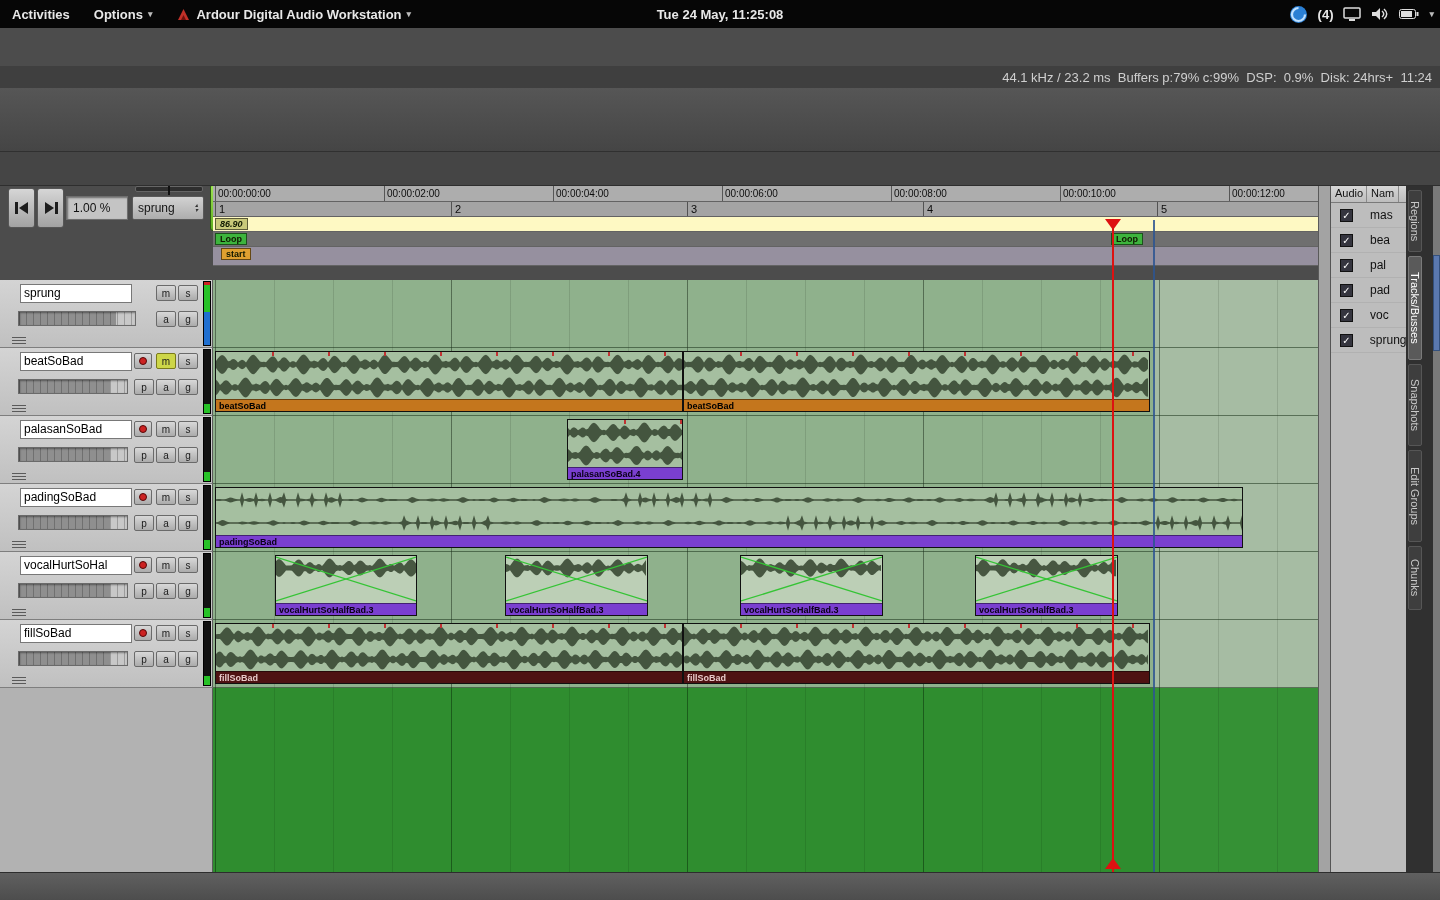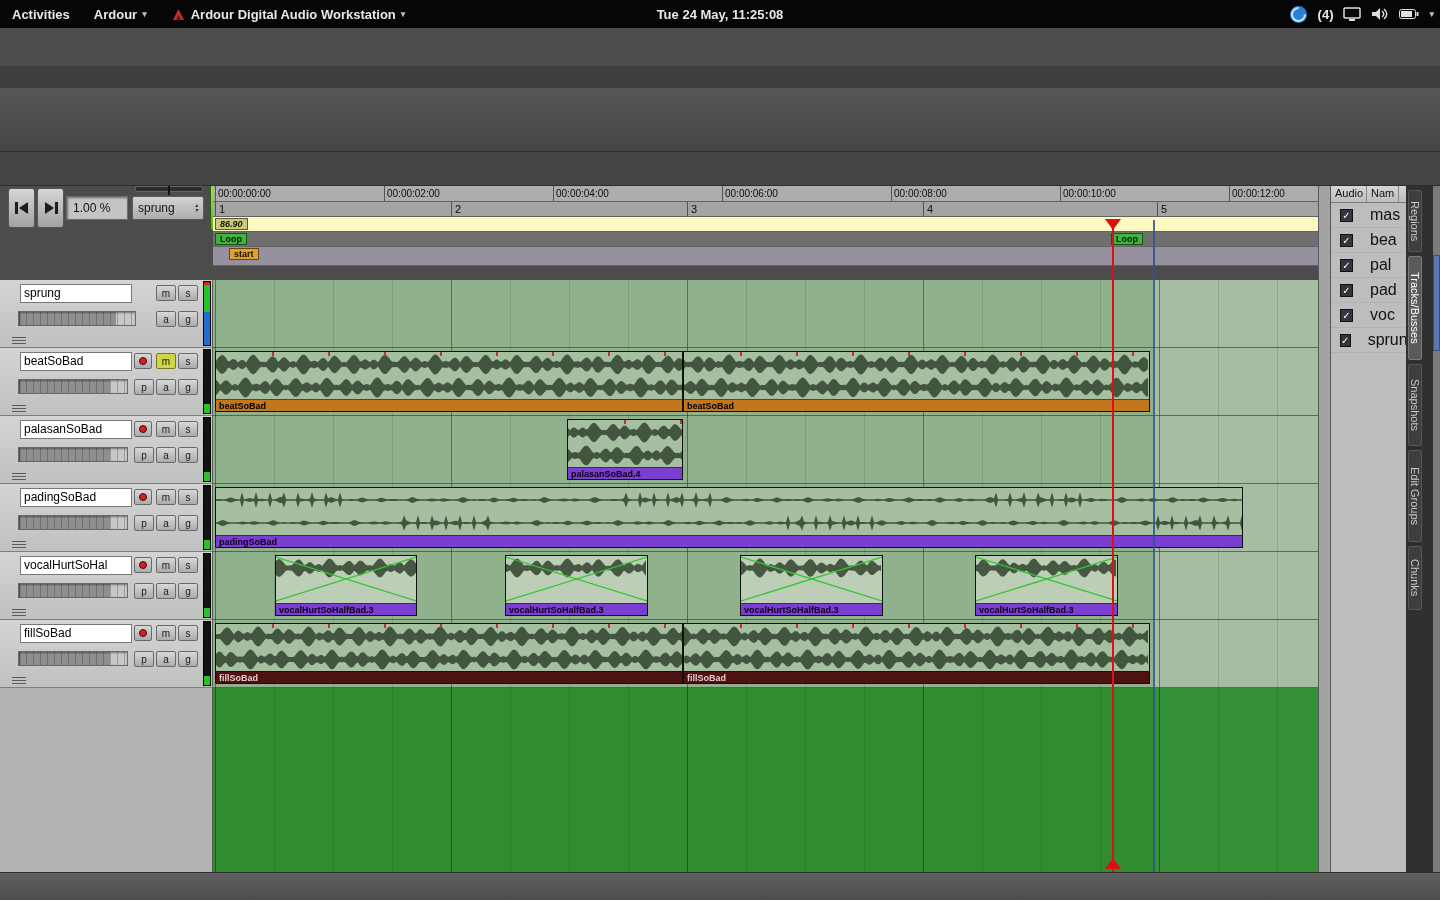--- a/index.html
+++ b/index.html
@@ -109,21 +109,21 @@
   #canvas-gutter{position:absolute;left:1318px;top:186px;width:12px;height:686px;background:#a3a3a3;border-left:1px solid #5a5a5a}
   #headers-void{position:absolute;left:0;top:688px;width:213px;height:184px;background:#b2b2b2;border-right:1px solid #5a5a5a}
 
   
   #rightpanel{position:absolute;left:1330px;top:186px;width:76px;height:686px;background:#bdbdbd;border-left:1px solid #555}
   #panel-cols{display:flex;height:17px;border-bottom:1px solid #7a7a7a;font-size:11px;color:#111;background:linear-gradient(#d6d6d6,#bdbdbd)}
   #panel-cols .pcol{padding:1px 4px;border-right:1px solid #8a8a8a;white-space:nowrap;overflow:hidden}
   #panel-cols .pcol:first-child{width:36px}
   .prow{display:flex;align-items:center;height:25px;padding-left:9px;gap:17px;border-bottom:1px solid rgba(0,0,0,.06)}
   .cb{width:13px;height:13px;background:#35353f;border:1px solid #111;color:#fff;font-size:10px;line-height:12px;text-align:center}
-  .plabel{font-size:16px;color:#111;white-space:nowrap;overflow:hidden}
+  .plabel{font-size:12px;color:#111;white-space:nowrap;overflow:hidden}
   #tabstrip{position:absolute;left:1406px;top:186px;width:27px;height:686px;background:#303030}
   .vtab{margin:4px 2px 0 2px;background:#3e3e3e;border:1px solid #565656;border-radius:2px;color:#c9c9c9;font-size:11px;writing-mode:vertical-rl;display:flex;align-items:center;justify-content:center;white-space:nowrap}
   .vtab.sel{background:#5a5a5a;color:#fff;border-color:#7a7a7a}
   #panel-scroll{position:absolute;left:1433px;top:186px;width:7px;height:686px;background:#7a7a7a}
   #panel-scroll-thumb{position:absolute;left:0;top:69px;width:7px;height:96px;background:#5b79b0;border:1px solid #34517e}
 
   
   #bottombar{position:absolute;left:0;top:872px;width:1440px;height:28px;background:linear-gradient(#606060,#4d4d4d);border-top:1px solid #2d2d2d}
 
   svg{display:block}
@@ -131,21 +131,21 @@
 </head>
 <body>
 
 <div id="screen">
 
   <div id="gnomebar">
     <div class="gitem">
         <span>Activities</span>
       </div>
     <div class="gitem">
-        <span>Ardour</span>
+        <span>Options</span>
         <span class="chev">▾</span>
       </div>
     <div class="gitem">
       <span>
           <svg width="15" height="15">
             <path d="M2,13 L7.5,2 L13,13 Z" fill="#c03028"></path>
             <path d="M5,13 L7.5,8 L10,13 Z" fill="#6e0f0c"></path>
           </svg>
         </span>
       <span>Ardour Digital Audio Workstation</span>
@@ -179,20 +179,21 @@
             <rect x="2" y="4" width="11" height="6" fill="#ddd"></rect>
             <rect x="17.5" y="5" width="2" height="4" fill="#ddd"></rect>
           </svg>
         </span>
       <span class="chev">▾</span>
     </div>
   </div>
 
 
   <div id="menubar">
+    <div id="engine-status">44.1 kHz / 23.2 ms  Buffers p:79% c:99%  DSP:  0.9%  Disk: 24hrs+  11:24</div>
   </div>
 
   <div id="transportbar">
     <div class="ctl small" style="left:8px">
         <svg width="16" height="14">
           <rect x="1" y="1" width="3" height="12" fill="#1d1d1d"></rect>
           <path d="M14,1 L5,7 L14,13 Z" fill="#1d1d1d"></path>
         </svg>
       </div>
     <div class="ctl small" style="left:37px">
@@ -394,21 +395,21 @@
           <span class="bar-label" style="left: 948px;">5</span>
         </div>
         <div class="r-row" style="height: 15px; background: #fef9c3; font-style: italic;">
           <div class="flag meterf" style="left: 2px;">86.90</div>
         </div>
         <div class="r-row" style="height: 15px; background: rgb(111, 111, 111);">
           <div class="flag loopf" style="left: 2px;">Loop</div>
           <div class="flag loopf" style="left: 898px;">Loop</div>
         </div>
         <div class="r-row" style="height: 19px; background: rgb(150, 144, 159);">
-          <div class="flag startf" style="left: 16px;">start</div>
+          <div class="flag startf" style="left: 8px;">start</div>
         </div>
       </div>
     <div id="trackrows">
         <div class="trackrow"></div>
         <div class="trackrow">
           <div class="region stereo" style="left: 2px; width: 468px;">
             <div class="rbody">
               <svg width="466" height="21" style="position: absolute; left: 0px; top: 2px;">
                 <path d="M0,6.9 L2,4.3 L4,2.1 L6,1.1 L8,1.8 L10,4.1 L12,7.2 L14,7.1 L16,5.2 L18,5.0 L20,6.3 L22,8.5 L24,6.7 L26,5.7 L28,6.4 L30,8.6 L32,5.6 L34,2.7 L36,1.0 L38,0.8 L40,2.4 L42,4.9 L44,7.6 L46,7.9 L48,7.7 L50,8.2 L52,6.0 L54,3.7 L56,2.4 L58,2.6 L60,4.6 L62,7.7 L64,6.4 L66,4.0 L68,3.3 L70,4.1 L72,6.2 L74,8.4 L76,7.3 L78,7.2 L80,8.5 L82,5.8 L84,3.0 L86,1.0 L88,0.5 L90,1.7 L92,4.3 L94,7.3 L96,7.6 L98,6.6 L100,7.3 L102,8.0 L104,5.8 L106,4.2 L108,4.0 L110,5.4 L112,8.2 L114,5.8 L116,3.1 L118,1.8 L120,2.3 L122,4.1 L124,6.6 L126,8.5 L128,7.7 L130,8.5 L132,6.6 L134,3.9 L136,1.7 L138,0.9 L140,1.8 L142,4.2 L144,7.4 L146,7.0 L148,5.4 L150,5.4 L152,6.8 L154,8.2 L156,6.2 L158,5.5 L160,6.4 L162,8.5 L164,5.4 L166,2.6 L168,1.0 L170,1.0 L172,2.7 L174,5.3 L176,7.8 L178,7.8 L180,7.9 L182,7.8 L184,5.5 L186,3.2 L188,2.1 L190,2.6 L192,4.7 L194,7.8 L196,6.3 L198,4.1 L200,3.5 L202,4.6 L204,6.7 L206,8.3 L208,7.0 L210,7.2 L212,8.3 L214,5.5 L216,2.7 L218,0.8 L220,0.5 L222,1.9 L224,4.6 L226,7.5 L228,7.6 L230,6.8 L232,7.7 L234,7.5 L236,5.3 L238,3.8 L240,3.8 L242,5.5 L244,8.4 L246,5.6 L248,3.1 L250,2.0 L252,2.6 L254,4.6 L256,7.1 L258,8.3 L260,7.7 L262,8.5 L264,6.2 L266,3.5 L268,1.5 L270,0.8 L272,1.9 L274,4.4 L276,7.6 L278,6.9 L280,5.5 L282,5.8 L284,7.4 L286,7.6 L288,5.8 L290,5.3 L292,6.4 L294,8.3 L296,5.2 L298,2.5 L300,1.0 L302,1.3 L304,3.1 L306,5.7 L308,8.1 L310,7.8 L312,8.1 L314,7.4 L316,5.0 L318,2.8 L320,1.8 L322,2.5 L324,4.8 L326,8.0 L328,6.2 L330,4.2 L332,3.8 L334,5.1 L336,7.2 L338,7.9 L340,6.7 L342,7.2 L344,8.1 L346,5.3 L348,2.5 L350,0.7 L352,0.6 L354,2.2 L356,4.9 L358,7.7 L360,7.5 L362,7.0 L364,8.1 L366,7.0 L368,4.8 L370,3.4 L372,3.7 L374,5.5 L376,8.5 L378,5.5 L380,3.1 L382,2.2 L384,3.0 L386,5.1 L388,7.5 L390,8.0 L392,7.7 L394,8.3 L396,5.9 L398,3.2 L400,1.2 L402,0.7 L404,2.0 L406,4.7 L408,7.8 L410,6.9 L412,5.7 L414,6.1 L416,7.9 L418,7.1 L420,5.4 L422,5.1 L424,6.4 L426,8.2 L428,5.0 L430,2.3 L432,1.1 L434,1.5 L436,3.4 L438,6.1 L440,8.3 L442,7.8 L444,8.3 L446,7.0 L448,4.5 L450,2.4 L452,1.6 L454,2.5 L456,5.0 L458,8.2 L460,6.1 L462,4.3 L464,4.2 L466,5.5 L466,15.5 L464,16.8 L462,16.7 L460,14.9 L458,12.8 L456,16.0 L454,18.5 L452,19.4 L450,18.6 L448,16.5 L446,14.0 L444,12.7 L442,13.2 L440,12.7 L438,14.9 L436,17.6 L434,19.5 L432,19.9 L430,18.7 L428,16.0 L426,12.8 L424,14.6 L422,15.9 L420,15.6 L418,13.9 L416,13.1 L414,14.9 L412,15.3 L410,14.1 L408,13.2 L406,16.3 L404,19.0 L402,20.3 L400,19.8 L398,17.8 L396,15.1 L394,12.7 L392,13.3 L390,13.0 L388,13.5 L386,15.9 L384,18.0 L382,18.8 L380,17.9 L378,15.5 L376,12.5 L374,15.5 L372,17.3 L370,17.6 L368,16.2 L366,14.0 L364,12.9 L362,14.0 L360,13.5 L358,13.3 L356,16.1 L354,18.8 L352,20.4 L350,20.3 L348,18.5 L346,15.7 L344,12.9 L342,13.8 L340,14.3 L338,13.1 L336,13.8 L334,15.9 L332,17.2 L330,16.8 L328,14.8 L326,13.0 L324,16.2 L322,18.5 L320,19.2 L318,18.2 L316,16.0 L314,13.6 L312,12.9 L310,13.2 L308,12.9 L306,15.3 L304,17.9 L302,19.7 L300,20.0 L298,18.5 L296,15.8 L294,12.7 L292,14.6 L290,15.7 L288,15.2 L286,13.4 L284,13.6 L282,15.2 L280,15.5 L278,14.1 L276,13.4 L274,16.6 L272,19.1 L270,20.2 L268,19.5 L266,17.5 L264,14.8 L262,12.5 L260,13.3 L258,12.7 L256,13.9 L254,16.4 L252,18.4 L250,19.0 L248,17.9 L246,15.4 L244,12.6 L242,15.5 L240,17.2 L238,17.2 L236,15.7 L234,13.5 L232,13.3 L230,14.2 L228,13.4 L226,13.5 L224,16.4 L222,19.1 L220,20.5 L218,20.2 L216,18.3 L214,15.5 L212,12.7 L210,13.8 L208,14.0 L206,12.7 L204,14.3 L202,16.4 L200,17.5 L198,16.9 L196,14.7 L194,13.2 L192,16.3 L190,18.4 L188,18.9 L186,17.8 L184,15.5 L182,13.2 L180,13.1 L178,13.2 L176,13.2 L174,15.7 L172,18.3 L170,20.0 L168,20.0 L166,18.4 L164,15.6 L162,12.5 L160,14.6 L158,15.5 L156,14.8 L154,12.8 L152,14.2 L150,15.6 L148,15.6 L146,14.0 L144,13.6 L142,16.8 L140,19.2 L138,20.1 L136,19.3 L134,17.1 L132,14.4 L130,12.5 L128,13.3 L126,12.5 L124,14.4 L122,16.9 L120,18.7 L118,19.2 L116,17.9 L114,15.2 L112,12.8 L110,15.6 L108,17.0 L106,16.8 L104,15.2 L102,13.0 L100,13.7 L98,14.4 L96,13.4 L94,13.7 L92,16.7 L90,19.3 L88,20.5 L86,20.0 L84,18.0 L82,15.2 L80,12.5 L78,13.8 L76,13.7 L74,12.6 L72,14.8 L70,16.9 L68,17.7 L66,17.0 L64,14.6 L62,13.3 L60,16.4 L58,18.4 L56,18.6 L54,17.3 L52,15.0 L50,12.8 L48,13.3 L46,13.1 L44,13.4 L42,16.1 L40,18.6 L38,20.2 L36,20.0 L34,18.3 L32,15.4 L30,12.4 L28,14.6 L26,15.3 L24,14.3 L22,12.5 L20,14.7 L18,16.0 L16,15.8 L14,13.9 L12,13.8 L10,16.9 L8,19.2 L6,19.9 L4,18.9 L2,16.7 L0,14.1 Z" fill="#3a4934" fill-opacity="0.9"></path>
               </svg>

